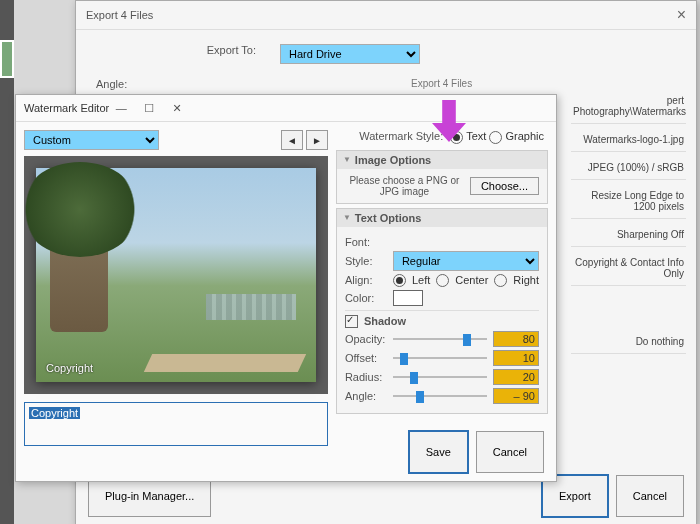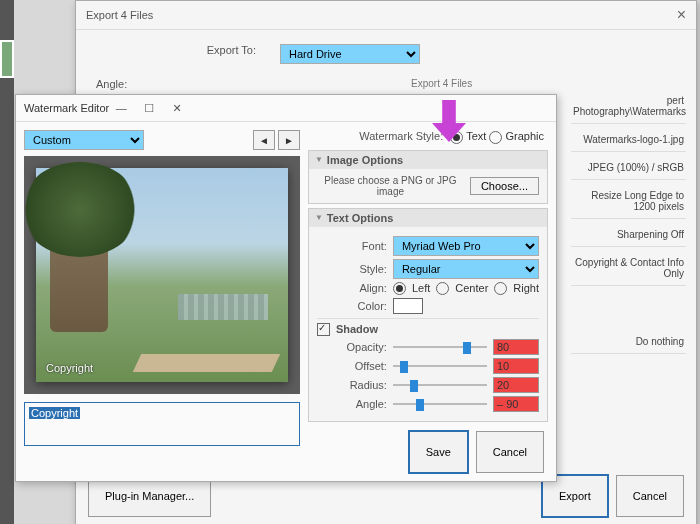--- a/index.html
+++ b/index.html
@@ -23,47 +23,47 @@
   #strip::after{content:"";position:absolute;top:40px;left:0;width:14px;height:38px;background:#7aa87a;border:2px solid #fff;box-sizing:border-box;}
   
   #wm-win{left:15px;top:94px;width:540px;height:386px;background:#fafafa;}
   #wm-title{height:26px;display:flex;align-items:center;justify-content:flex-start;padding:0 8px;border-bottom:1px solid #ddd;}
   #wm-title .ctrls{display:flex;gap:4px;}
   .winbtn{width:22px;height:20px;display:flex;align-items:center;justify-content:center;border:1px solid transparent;color:#555;}
   #wm-body{display:flex;padding:8px;gap:8px;height:calc(100% - 70px);}
   #wm-left{width:320px;display:flex;flex-direction:column;}
   #wm-right{flex:1;}
   #preset-row{display:flex;justify-content:space-between;align-items:center;margin-bottom:6px;}
-  #preset-row select{width:120px;}
+  #preset-row select{width:135px;}
   .arrowbtn{width:20px;height:18px;border:1px solid #999;background:#f2f2f2;display:inline-flex;align-items:center;justify-content:center;font-size:10px;}
   #preview{flex:1;background:#5d5d5d;padding:12px;position:relative;}
   #photo{position:relative;width:100%;height:100%;background:linear-gradient(to bottom,#a9cbe4 0%,#bcd5e5 35%,#8aa978 55%,#6b8e52 100%);box-shadow:0 2px 10px rgba(0,0,0,.5);}
   #tree{position:absolute;left:14px;top:14px;width:58px;height:150px;background:linear-gradient(#8a7a60,#6b5a42);border-radius:6px;}
   #tree::before{content:"";position:absolute;left:-30px;top:-20px;width:120px;height:95px;background:radial-gradient(circle,#4d6b3a 0%,#2f4a22 70%,transparent 72%);border-radius:50%;}
   #path{position:absolute;left:40%;bottom:10px;width:55%;height:18px;background:#c9b893;transform:skewX(-25deg);}
   #skyline{position:absolute;right:20px;bottom:62px;width:90px;height:26px;background:repeating-linear-gradient(90deg,#9ab 0 6px,#bcd 6px 10px);opacity:.6;}
   #cr{position:absolute;left:10px;bottom:8px;color:#fff;font-size:11px;text-shadow:0 0 2px #000;}
   #wm-text{margin-top:8px;border:1px solid #2b6fb3;padding:4px;height:34px;}
   #wm-text span{background:#2b6fb3;color:#fff;padding:0 2px;}
   
   .panel{border:1px solid #ccc;background:#f4f4f4;margin-bottom:4px;}
   .panel-hd{background:#e4e4e4;padding:3px 6px;font-weight:bold;color:#555;display:flex;align-items:center;gap:4px;}
   .panel-hd::before{content:"▼";font-size:8px;color:#888;}
   .panel-bd{padding:6px 8px;}
   .field{display:flex;align-items:center;gap:6px;margin:3px 0;}
-  .field .fl{width:42px;text-align:right;color:#555;margin-left:28px;}
+  .field .fl{width:42px;text-align:left;color:#555;}
   .field select{flex:1;}
   .radio{width:11px;height:11px;border:1px solid #666;border-radius:50%;display:inline-block;vertical-align:middle;position:relative;}
   .radio.on::after{content:"";position:absolute;inset:2px;background:#333;border-radius:50%;}
   .cb{width:11px;height:11px;border:1px solid #666;display:inline-block;position:relative;}
   .cb.on::after{content:"✓";position:absolute;left:0;top:-2px;font-size:10px;color:#333;}
   .slider{position:relative;flex:1;height:14px;}
   .track{position:absolute;left:0;right:0;top:6px;height:2px;background:#bbb;}
   .thumb{position:absolute;top:2px;width:8px;height:12px;background:#2b88d8;}
-  .numbox{width:38px;border:1px solid #999;text-align:left;padding:1px 3px;background:#ef4444;}
+  .numbox{width:38px;border:1px solid #999;text-align:right;padding:1px 3px;background:#eab308;}
   #wm-buttons{position:absolute;bottom:8px;right:12px;display:flex;gap:8px;}
   
   #pointer{position:absolute;left:432px;top:100px;width:34px;height:42px;background:#c842d6;clip-path:polygon(30% 0,70% 0,70% 55%,100% 55%,50% 100%,0 55%,30% 55%);z-index:50;}
   
   #ws-row{margin-bottom:6px;text-align:right;padding-right:4px;}
   #ws-row span.lab{color:#555;margin-right:4px;}
   #choose-row{display:flex;align-items:center;justify-content:space-between;gap:6px;}
   #choose-row .txt{font-size:10px;color:#555;text-align:center;flex:1;}
 </style>
 </head>
@@ -160,21 +160,20 @@
         </div>
       </div>
 
       <div class="panel">
         <div class="panel-hd">
             <span>Text Options</span>
           </div>
         <div class="panel-bd">
           <div class="field">
             <span class="fl">Font:</span>
-            <select><option>Myriad Web Pro</option></select>
           </div>
           <div class="field">
             <span class="fl">Style:</span>
             <select><option>Regular</option></select>
           </div>
           <div class="field">
             <span class="fl">Align:</span>
             <span class="radio on"></span>
               <span>Left</span>
             <span class="radio"></span>

